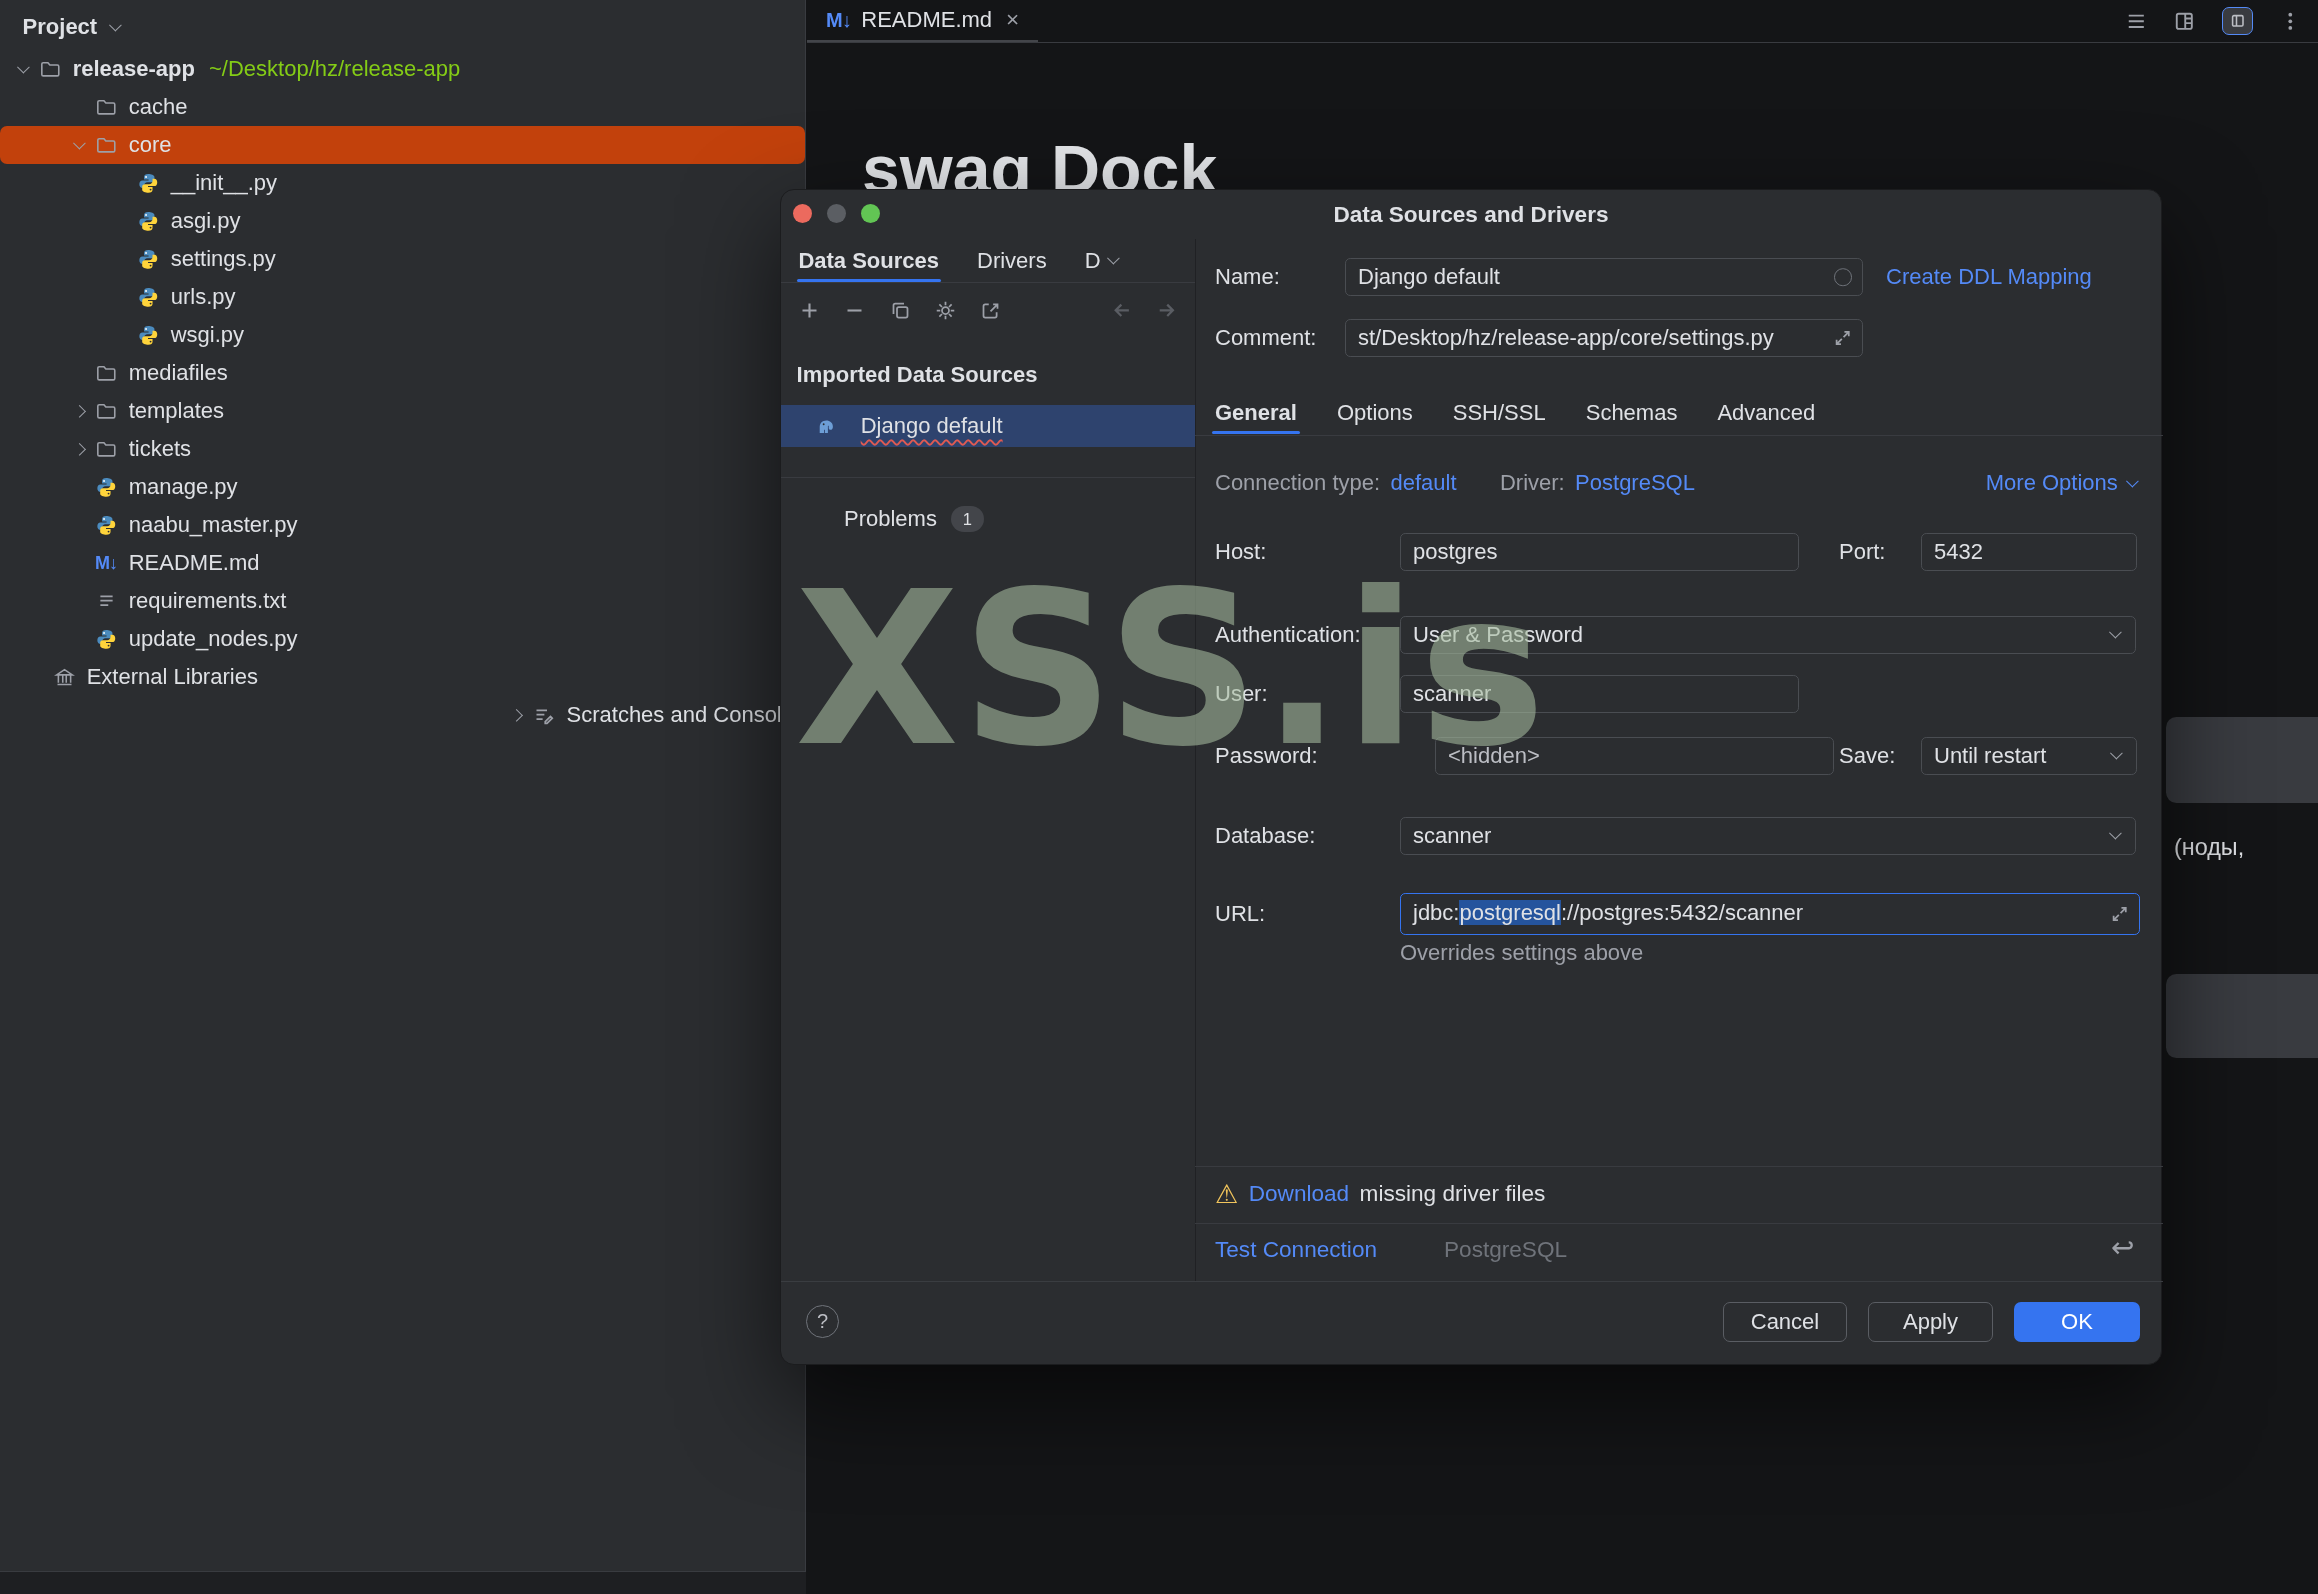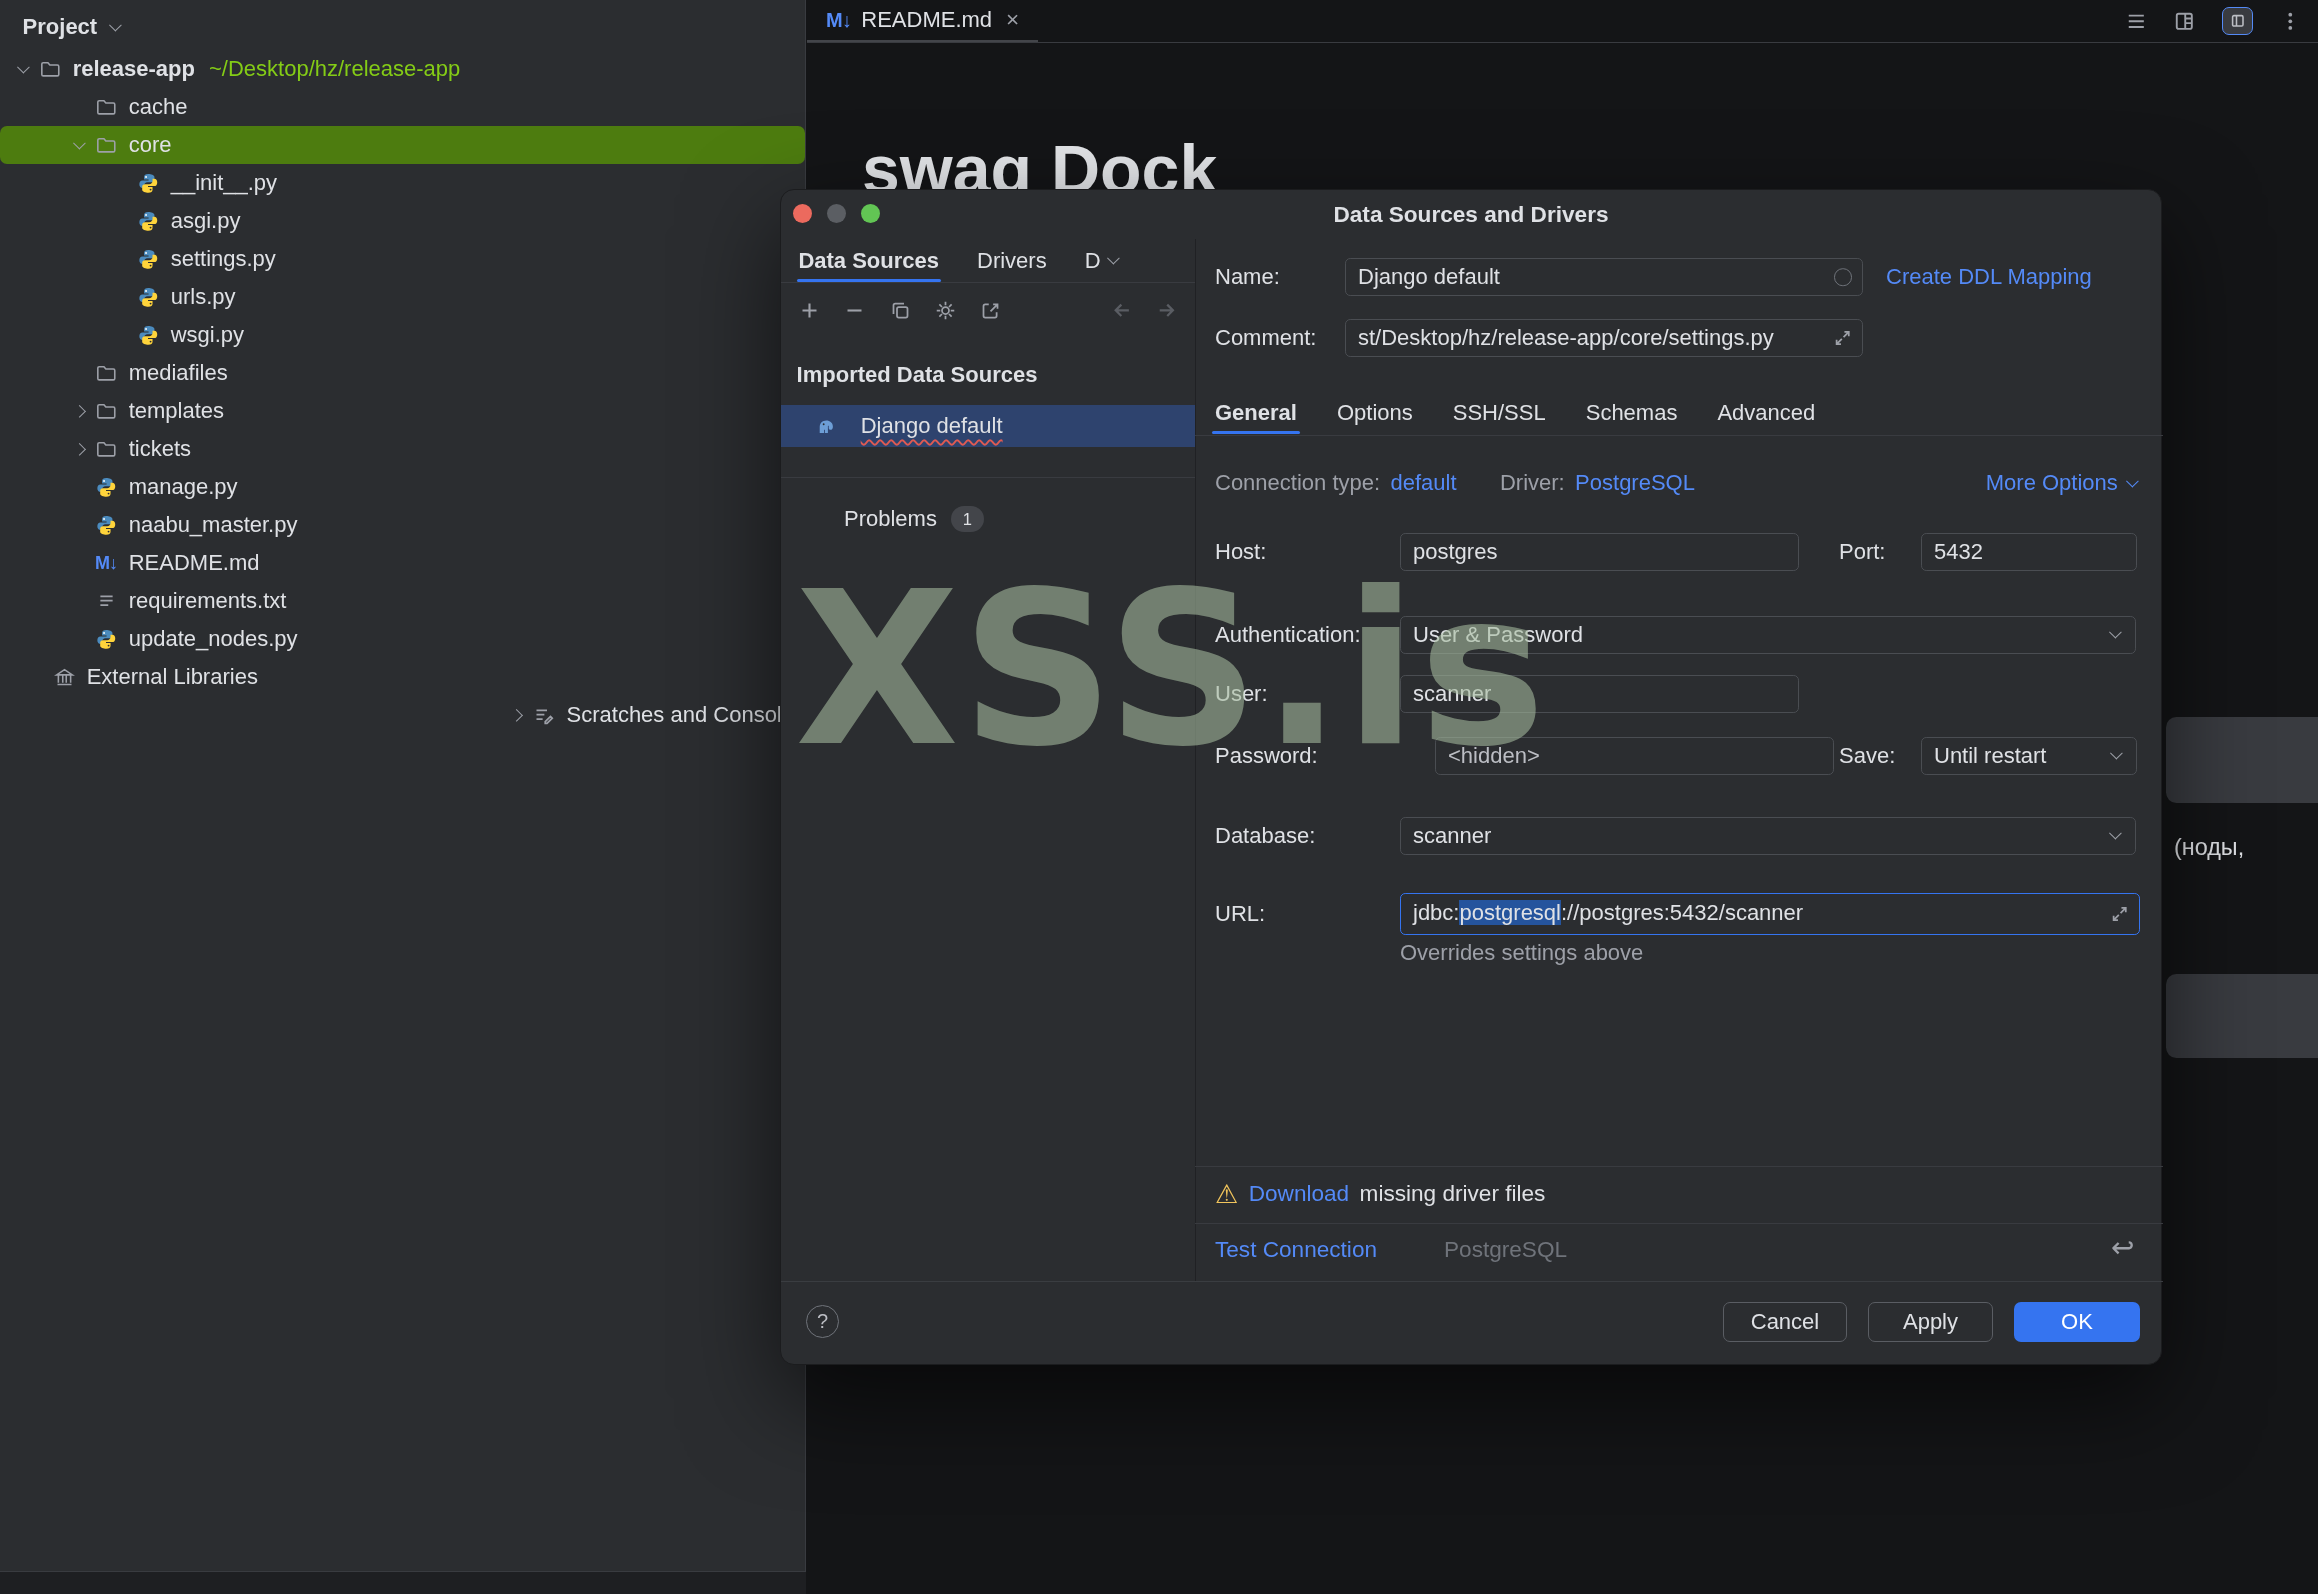--- a/index.html
+++ b/index.html
@@ -6,21 +6,21 @@
   body{width:2319px;height:1594px;position:relative;overflow:hidden;
        font-family:"Liberation Sans","DejaVu Sans",sans-serif;color:#dfe1e5;font-size:22px;}
 
   
   .sidebar{position:absolute;left:0;top:0;width:806px;height:1571px;background:#2b2d30;
            border-right:0.9px solid #393b40;box-sizing:border-box;z-index:2;}
   .proj-header{display:flex;align-items:center;gap:14px;padding:14px 0 10.4px 22.6px;font-weight:700;}
   .bottom-strip{position:absolute;left:0;top:1571px;width:806px;height:23.4px;background:#1e1f22;
                 border-top:0.9px solid #393b40;z-index:2;}
   .tree-row{display:flex;align-items:center;height:38px;white-space:nowrap;cursor:default;}
-  .tree-row.selected{background:#4d7c0f;border-radius:7px;}
+  .tree-row.selected{background:#c2410c;border-radius:7px;}
   .tree-chw{flex:0 0 26px;display:flex;align-items:center;justify-content:center;}
   .tree-icon{flex:0 0 28px;display:flex;align-items:center;justify-content:center;margin-right:8.7px;}
   .tree-label.bold{font-weight:700;}
   .tree-suffix{color:#84cc16;margin-left:14px;}
   .md-glyph{color:#548af7;font-weight:700;font-size:18px;letter-spacing:-0.9px;}
 
   .chev{display:inline-block;width:9.6px;height:9.6px;border-right:2.6px solid #9da0a8;border-bottom:2.6px solid #9da0a8;}
   .chev.down{transform:rotate(45deg) translate(-1.7px,-1.7px);}
   .chev.right{transform:rotate(-45deg);}
   .chev.small{width:7.8px;height:7.8px;border-width:1.7px;}

